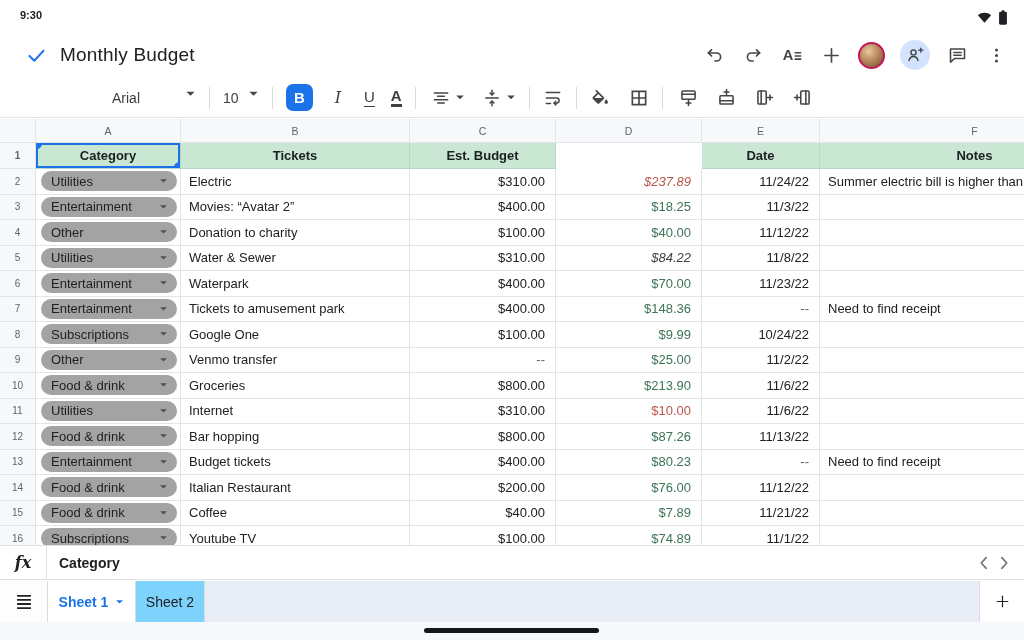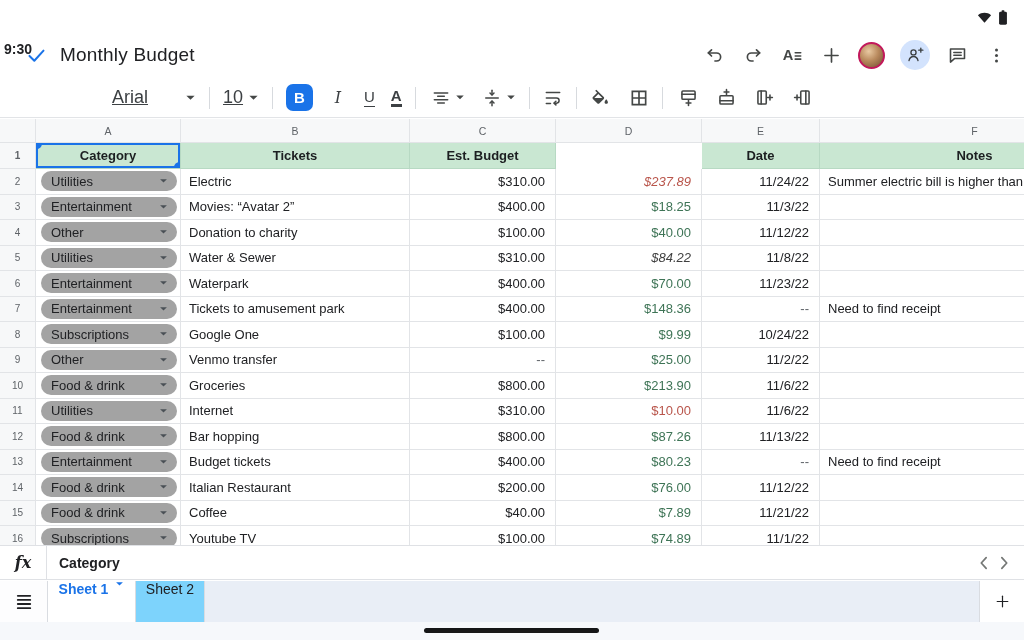--- a/index.html
+++ b/index.html
@@ -1,38 +1,38 @@
 <!DOCTYPE html>
 <html><head>
 <meta charset="utf-8">
 <style>
   html,body{margin:0;padding:0;background:#fff;}
   .app{position:relative;width:1024px;height:640px;overflow:hidden;background:#fff;
        font-family:"Liberation Sans","DejaVu Sans",sans-serif;color:#202124;}
 
   
   .status-bar{position:absolute;top:0;left:0;right:0;height:32px;}
-  .status-time{position:absolute;left:4px;top:9px;font-size:14px;font-weight:600;margin-top:32px;}
+  .status-time{position:absolute;left:20px;top:9px;font-size:11px;font-weight:600;}
   .status-icons{position:absolute;right:16px;top:10px;display:flex;gap:6px;align-items:center;}
 
   
   .title-bar{position:absolute;top:32px;left:0;right:0;height:46px;display:flex;align-items:center;}
   .check-wrap{margin-left:26px;display:flex;align-items:center;}
   .doc-title{margin-left:13px;font-size:19px;font-weight:400;letter-spacing:.2px;}
   .title-actions{position:absolute;right:16px;top:0;height:46px;display:flex;align-items:center;gap:15px;}
   .ticon{width:24px;height:24px;display:flex;align-items:center;justify-content:center;}
   .avatar{width:27px;height:27px;border-radius:50%;border:2px solid #c2185b;
           background:radial-gradient(circle at 38% 32%,#e9c9a2 0%,#b98a5e 45%,#6e4a2e 100%);box-sizing:border-box;}
   .person-add-bubble{width:30px;height:30px;border-radius:50%;background:#d3e3fd;display:flex;align-items:center;justify-content:center;}
 
   
   .toolbar{position:absolute;top:78px;left:0;right:0;height:40px;border-bottom:1px solid #e2e4e7;
            display:flex;align-items:center;padding-left:112px;box-sizing:border-box;}
   .tsep{width:1px;height:22px;background:#d7dade;margin:0 13px;flex:none;}
-  .selector{display:flex;align-items:center;color:#3c4043;font-size:18px;text-decoration:underline;}
+  .selector{display:flex;color:#3c4043;font-size:14px;}
   .font-selector{width:84px;justify-content:space-between;}
   .size-selector{width:36px;justify-content:space-between;}
   .tbtn{display:flex;align-items:center;justify-content:center;flex:none;color:#444746;}
   .bold-btn{width:27px;height:27px;background:#1a73e8;border-radius:7px;color:#fff;
             font-weight:700;font-size:15px;}
   .italic-btn{width:24px;font-family:"DejaVu Serif","Liberation Serif",serif;font-style:italic;
               font-size:16px;margin-left:13px;color:#3c4043;}
   .underline-btn{margin-left:14px;font-size:15px;color:#3c4043;border-bottom:1.8px solid #3c4043;line-height:1.15;}
   .textcolor-btn{margin-left:16px;font-size:15px;font-weight:600;color:#3c4043;border-bottom:3px solid #3c4043;line-height:1.1;}
   .icon-group{display:flex;align-items:center;gap:4px;flex:none;}
@@ -66,21 +66,21 @@
           border-top:1px solid #dfe1e5;border-bottom:1px solid #dfe1e5;display:flex;align-items:center;box-sizing:border-box;}
   .fx-glyph{width:46px;text-align:center;font-family:"DejaVu Serif","Liberation Serif",serif;
             font-style:italic;font-weight:600;font-size:16px;}
   .fx-sep{width:1px;height:35px;background:#dfe1e5;}
   .fx-value{margin-left:12px;font-size:14px;font-weight:700;}
   .fx-nav{position:absolute;right:14px;display:flex;gap:10px;align-items:center;}
 
   
   .tab-bar{position:absolute;top:581px;left:0;right:0;height:41px;background:#e9eef6;display:flex;}
   .menu-sec{width:47px;background:#fdfdfe;border-right:1px solid #d9dce1;display:flex;align-items:center;justify-content:center;}
-  .tab{display:flex;align-items:flex-start;justify-content:center;font-size:14px;box-sizing:border-box;}
+  .tab{display:flex;align-items:center;justify-content:center;font-size:14px;box-sizing:border-box;}
   .tab-active{width:88px;background:#fff;border-right:1px solid #d9dce1;color:#1a73e8;font-weight:600;gap:7px;}
   .tab-idle{width:69px;background:#7dd3fc;border-right:1px solid #d9dce1;color:#202124;}
   .tab-fill{flex:1;}
   .addsheet-sec{width:44px;background:#fff;border-left:1px solid #d9dce1;display:flex;align-items:center;justify-content:center;}
 
   
   .bottom-bar{position:absolute;top:622px;left:0;right:0;height:18px;background:#f6f8fb;}
   .home-indicator{position:absolute;left:424px;top:6px;width:175px;height:4.5px;background:#151617;border-radius:3px;}
 
   svg{display:block;}

